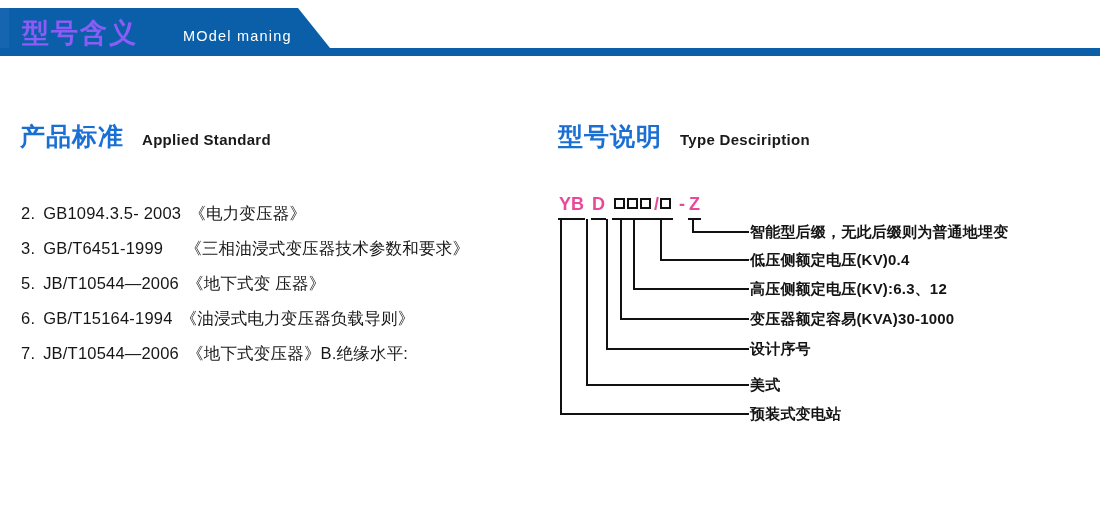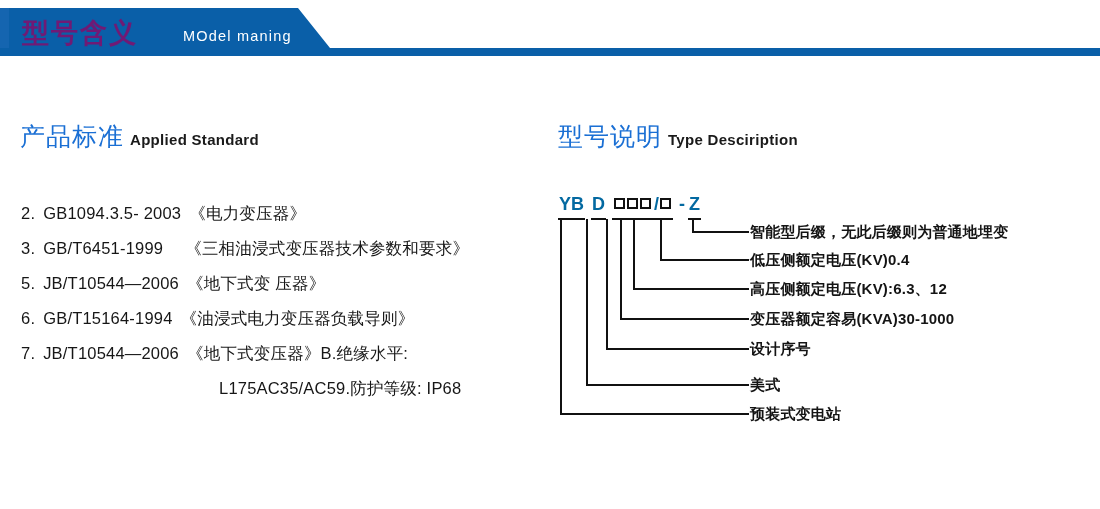--- a/index.html
+++ b/index.html
@@ -28,21 +28,21 @@
     left: 0;
     top: 0;
     display: block;
   }
   .banner-title {
     position: absolute;
     left: 22px;
     top: 9px;
     font-size: 27px;
     font-weight: bold;
-    color: #701a75;
+    color: #8b5cf6;
     letter-spacing: 2px;
     line-height: 32px;
     white-space: nowrap;
   }
   .banner-sub {
     position: absolute;
     left: 183px;
     top: 19px;
     font-size: 14.5px;
     color: #ffffff;
@@ -51,30 +51,30 @@
     white-space: nowrap;
   }
 
   
   .sec-head {
     position: absolute;
     white-space: nowrap;
   }
   .sec-head .cn {
     font-size: 25px;
-    font-weight: normal;
+    font-weight: bold;
     color: #1a6fd4;
     letter-spacing: 1px;
   }
   .sec-head .en {
     font-size: 15px;
     font-weight: bold;
     color: #1a1a1a;
     letter-spacing: 0.3px;
-    margin-left: 6px;
+    margin-left: 18px;
   }
   #std-head { left: 20px; top: 120px; }
   #type-head { left: 558px; top: 120px; }
 
   
   .std-list {
     position: absolute;
     left: 21px;
     top: 196px;
     width: 530px;
@@ -108,21 +108,21 @@
     top: 192px;
     width: 545px;
     height: 250px;
   }
   .code-row {
     position: absolute;
     left: 10px;
     top: 0px;
     font-size: 18px;
     font-weight: bold;
-    color: #0369a1;
+    color: #ec4899;
     white-space: nowrap;
     line-height: 24px;
   }
   .code-row .seg {
     display: inline-block;
     border-bottom: 2.2px solid #111111;
     padding: 0 1px 2px 1px;
   }
   .code-row .sp { display: inline-block; width: 6px; }
   .code-row .sp-sm { display: inline-block; width: 3px; }
@@ -185,21 +185,20 @@
   </div>
   <div class="std-item">
     <span class="num">5.</span><span class="gap-a"></span><span class="code">JB/T10544—2006</span><span class="gap-b"></span><span class="title">《地下式变 压器》</span>
   </div>
   <div class="std-item">
     <span class="num">6.</span><span class="gap-a"></span><span class="code">GB/T15164-1994</span><span class="gap-b"></span><span class="title">《油浸式电力变压器负载导则》</span>
   </div>
   <div class="std-item">
     <span class="num">7.</span><span class="gap-a"></span><span class="code">JB/T10544—2006</span><span class="gap-b"></span><span class="title">《地下式变压器》B.绝缘水平:</span>
   </div>
-  <div class="std-cont">L175AC35/AC59.防护等级: IP68</div>
 </div>
 
 <div class="sec-head" id="type-head">
   <span class="cn">型号说明</span><span class="en">Type Desciription</span>
 </div>
 
 <div class="type-diagram">
 
   <div class="code-row">
     <span class="seg">YB</span><span class="sp"></span><span class="seg">D</span><span class="sp"></span><span class="seg"><span class="box"></span><span class="box"></span><span class="box"></span></span><span class="seg"><span>/</span><span class="box"></span></span><span class="sp"></span><span>-</span><span class="sp-sm"></span><span class="seg">Z</span>

